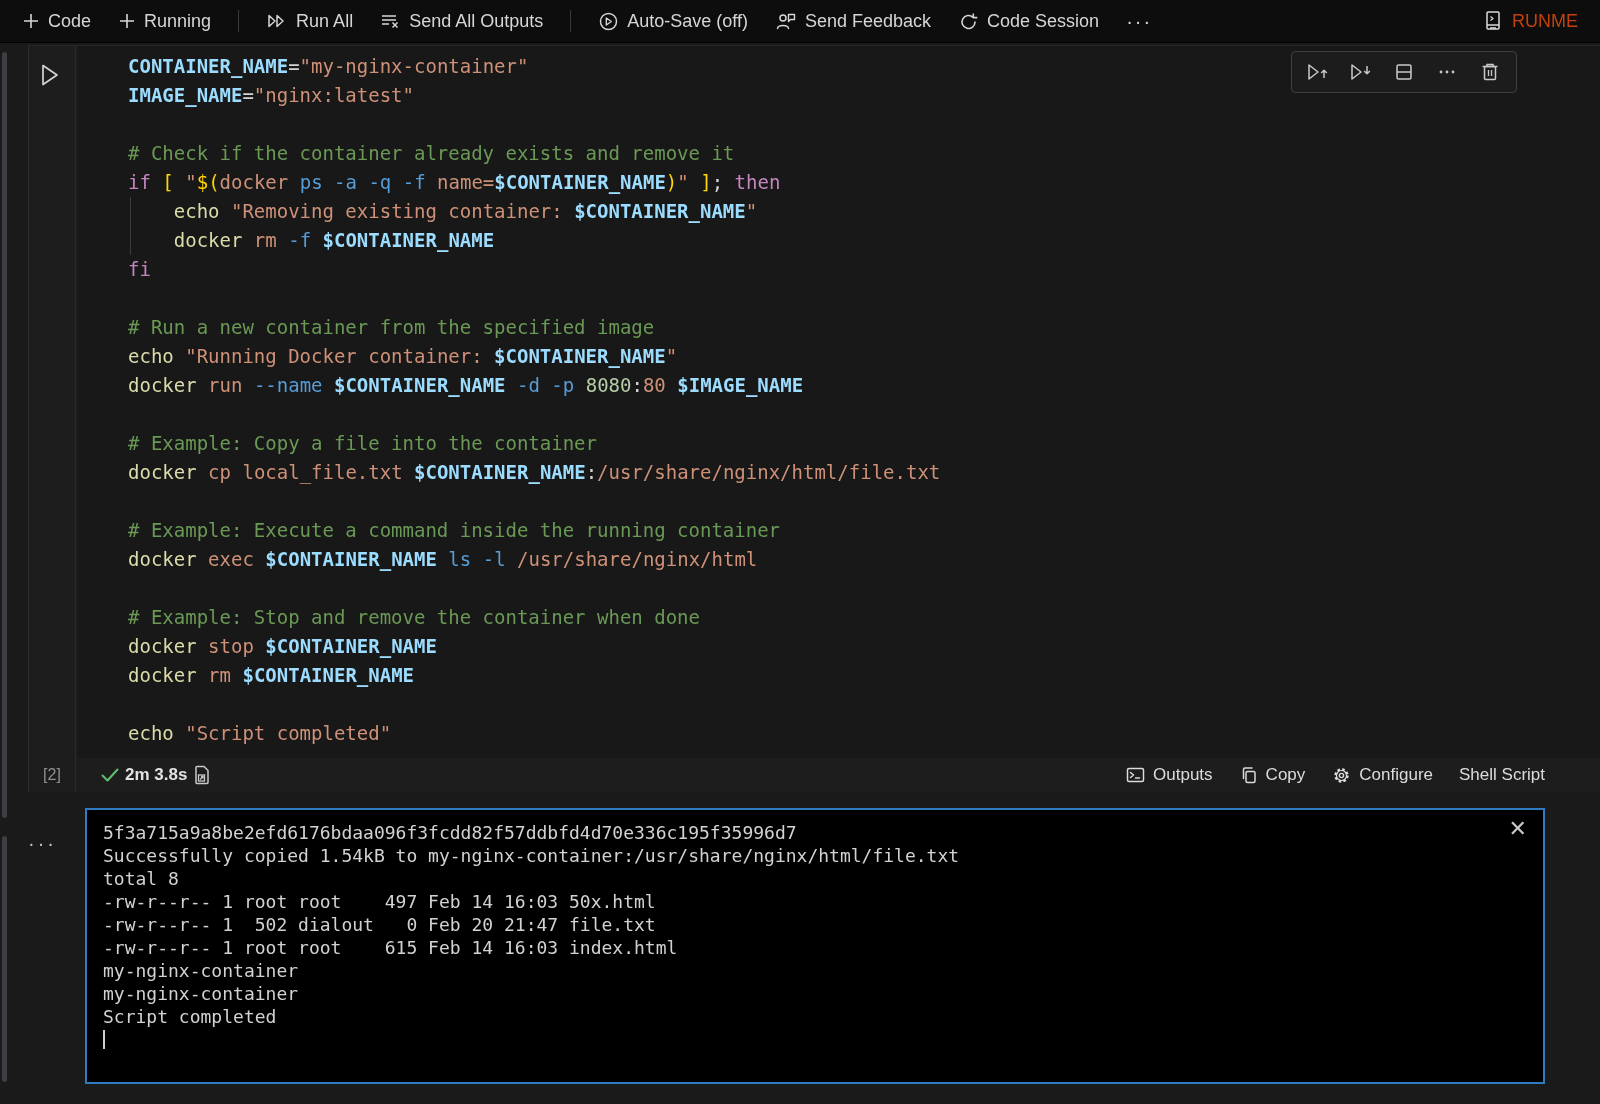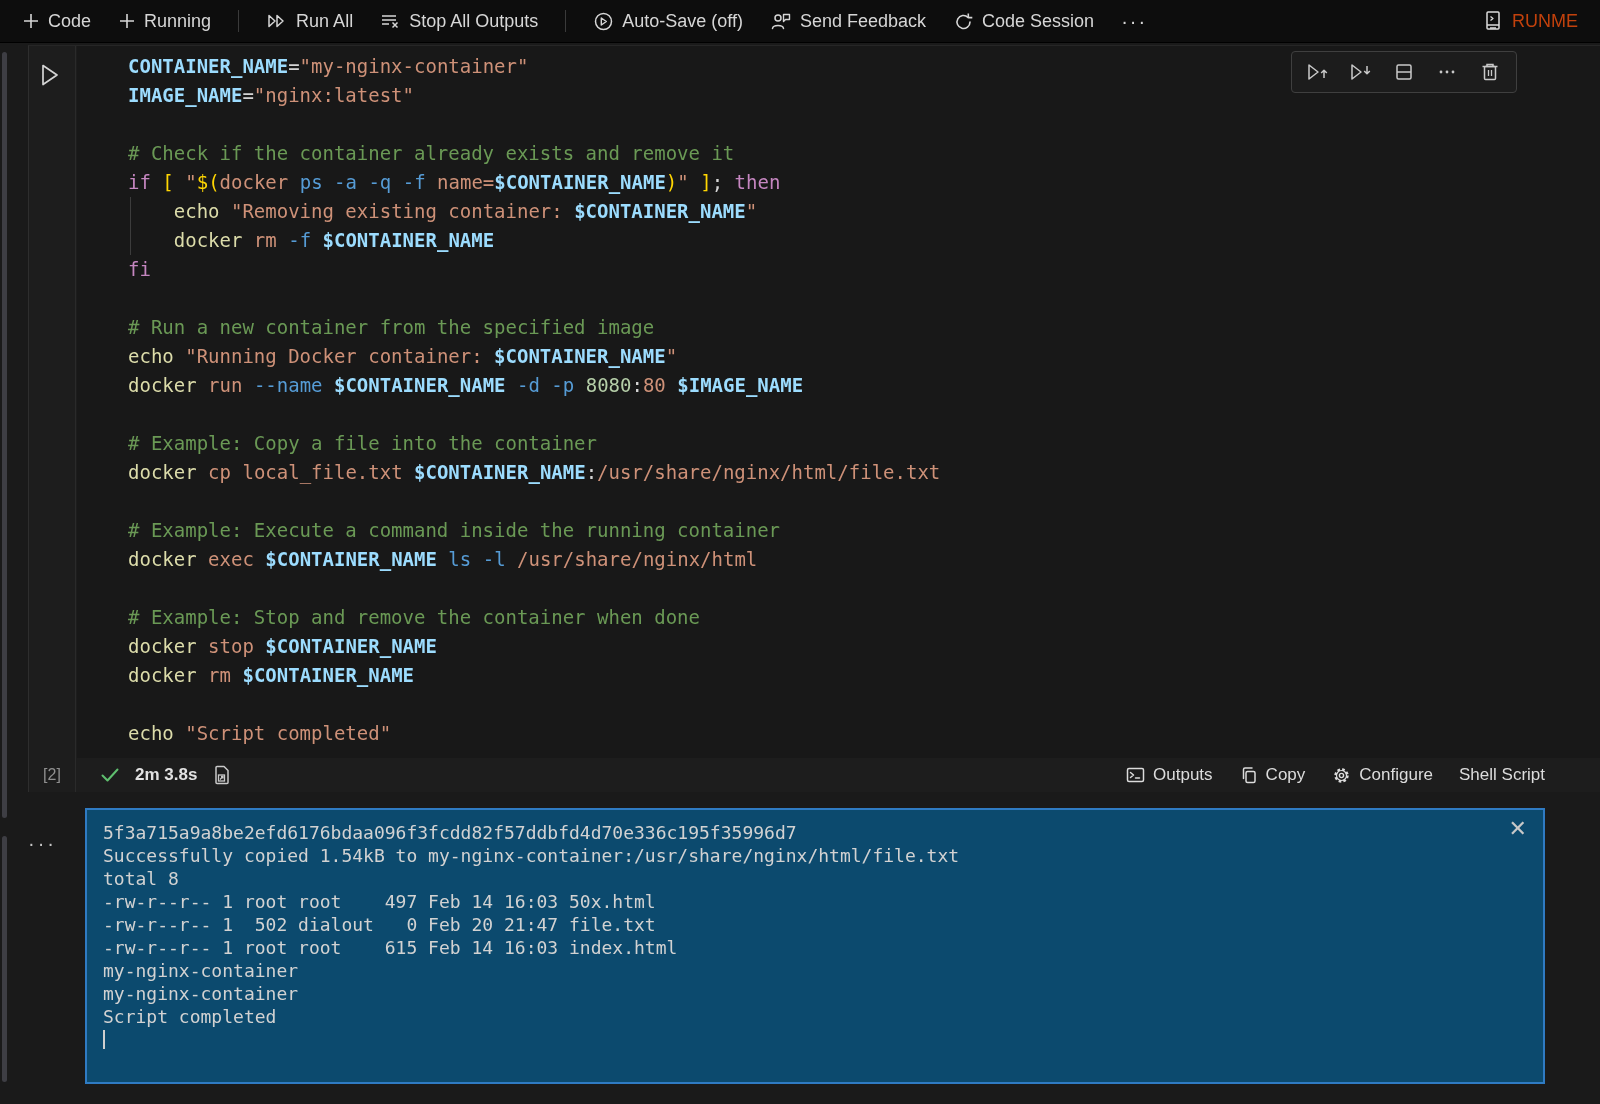--- a/index.html
+++ b/index.html
@@ -46,29 +46,29 @@
   .tk-com{color:var(--tk-com);}
   .tk-brk{color:var(--tk-brk);}
   .tk-punc,.tk-plain{color:var(--tk-plain);}
 
   .cell-toolbar{position:absolute; top:5px; right:83px; height:42px; display:flex; align-items:center; gap:7px;
     background:#1c1c1c; border:1px solid #3f3f3f; border-radius:4px; padding:0 8px;}
   .ct-btn{width:36px; height:34px; display:flex; align-items:center; justify-content:center; background:none; border:none; cursor:pointer;}
 
   .statusbar{position:absolute; left:0; right:0; bottom:0; height:34px; display:flex; align-items:center; font-size:17px;}
   .exec-count{width:46px; text-align:center; color:#8f8f8f; font-size:16px;}
-  .sb-left{display:flex; align-items:center; gap:14px; padding-left:24px;}
+  .sb-left{display:flex; align-items:center; gap:4px; padding-left:24px;}
   .sb-right{margin-left:auto; display:flex; align-items:center; gap:26px; padding-right:55px;}
   .sb-item{display:flex; align-items:center; gap:7px; color:#dcdcdc; font-weight:500; cursor:pointer;}
   .sb-lang{cursor:pointer;}
   .duration{color:#e2e2e2; font-weight:700; font-size:17px;}
 
   
   .out-menu{position:absolute; left:28px; top:832px; width:40px; color:#c4c4c4; font-size:20px; letter-spacing:3px; cursor:pointer;}
-  .output{position:absolute; left:85px; top:808px; width:1460px; height:276px; background:#0c4a6e;
+  .output{position:absolute; left:85px; top:808px; width:1460px; height:276px; background:#000000;
     border:2px solid var(--focus-blue);}
   .out-body{padding:11px 16px; font-family:"DejaVu Sans Mono", monospace; font-size:18px; line-height:23px; color:#d2d2d2; white-space:pre;}
   .out-line{height:23px;}
   .cursor{width:2px; height:19px; background:#cfcfcf; margin-top:2px;}
   .out-close{position:absolute; top:8px; right:16px; background:none; border:none; color:#c8c8c8; font-size:22px; line-height:1; cursor:pointer; font-family:"DejaVu Sans", sans-serif;}
 </style>
 </head>
 <body>
 
 <header class="topbar">
@@ -97,21 +97,21 @@
     </span>
     <span>Run All</span>
   </div>
   <div class="tb-item">
     <span class="icon">
       <svg width="21" height="20" viewBox="0 0 21 20">
           <path d="M2 5h14M2 9h14M2 13h7" stroke="#d6d6d6" stroke-width="1.5"></path>
           <path d="M12.5 11.5l5 5M17.5 11.5l-5 5" stroke="#d6d6d6" stroke-width="1.5"></path>
         </svg>
     </span>
-    <span>Stop All Outputs</span>
+    <span>Send All Outputs</span>
   </div>
   <div class="tb-sep"></div>
   <div class="tb-item">
     <span class="icon">
       <svg width="21" height="21" viewBox="0 0 21 21">
           <circle cx="10.5" cy="10.5" r="8" fill="none" stroke="#d6d6d6" stroke-width="1.5"></circle>
           <path d="M8.3 7l5 3.5-5 3.5z" fill="none" stroke="#d6d6d6" stroke-width="1.4" stroke-linejoin="round"></path>
         </svg>
     </span>
     <span>Auto-Save (off)</span>

